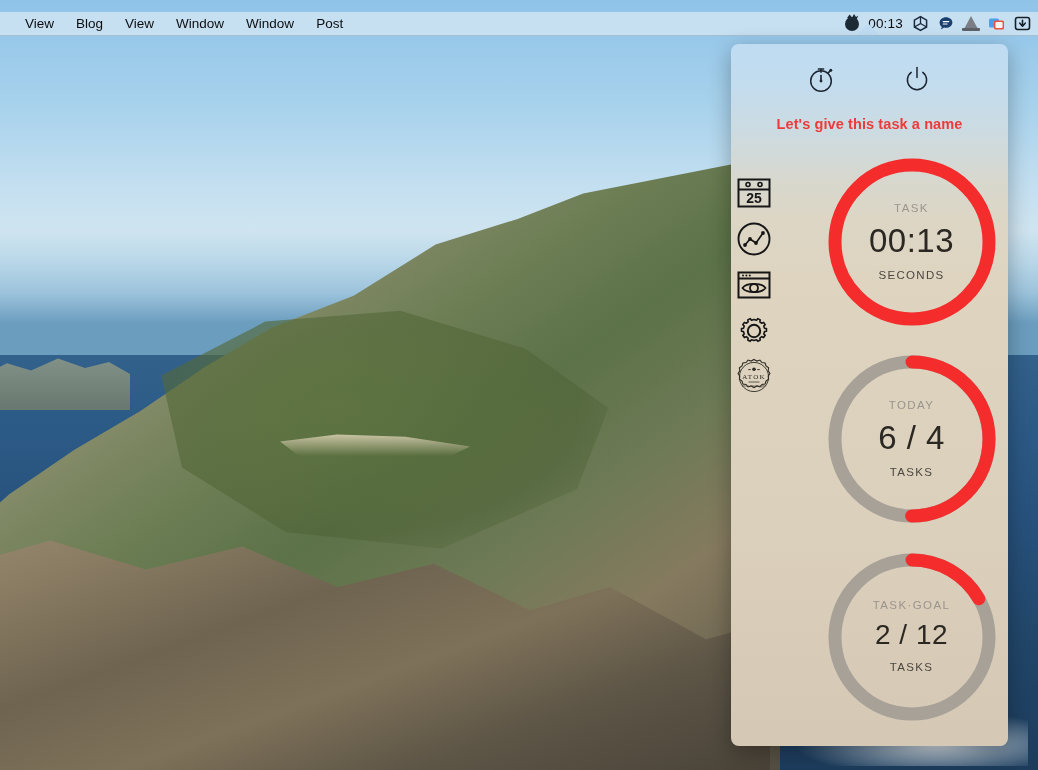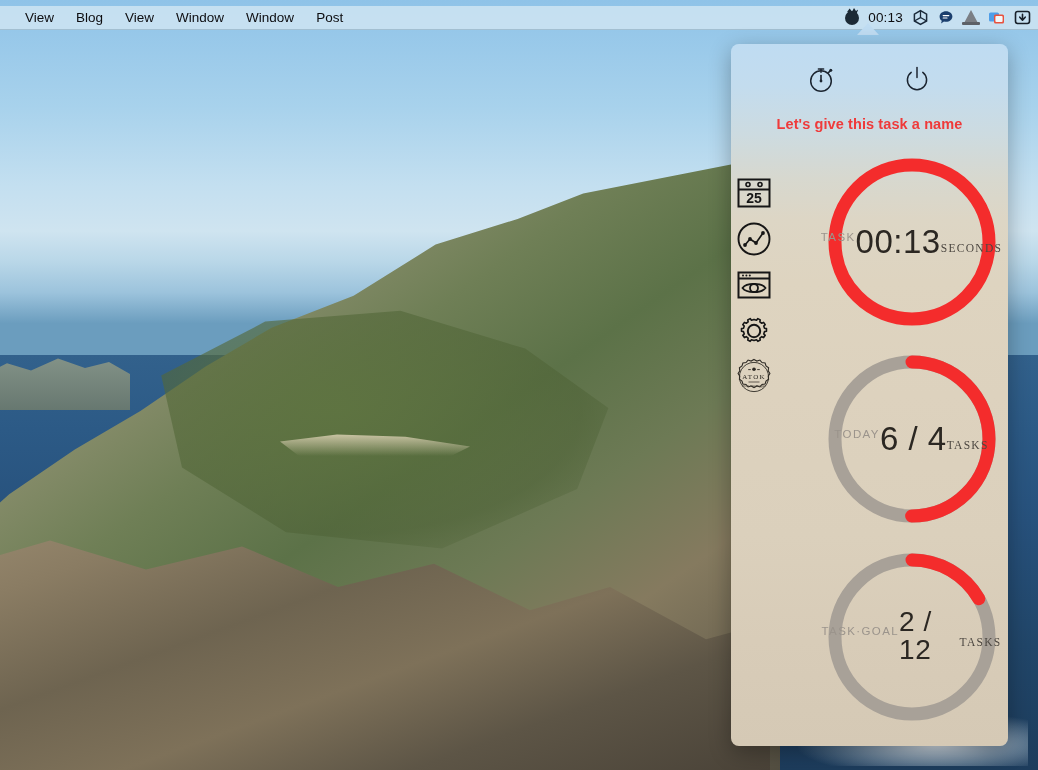--- a/index.html
+++ b/index.html
@@ -90,21 +90,21 @@
   #foam2 {
     position: absolute;
     right: 90px; bottom: 30px;
     width: 120px; height: 26px;
     background: radial-gradient(ellipse at 50% 50%, rgba(246,250,252,.8) 0%, rgba(246,250,252,0) 70%);
   }
 
   
   #menubar {
     position: absolute;
-    top: 6px; left: 0; right: 0;
+    top: 12px; left: 0; right: 0;
     height: 24px;
     background: rgba(202,226,241,0.92);
     display: flex;
     align-items: center;
     font-size: 13px;
     color: #0d0d10;
     z-index: 40;
     border-bottom: 1px solid rgba(120,150,170,.45);
   }
   #menubar .menu-left { display: flex; align-items: center; padding-left: 14px; gap: 0; }
@@ -239,20 +239,21 @@
     align-items: center;
     gap: 18px;
     padding-top: 6px;
   }
   .ring-wrap { position: relative; width: 180px; height: 180px; }
   .ring-wrap svg { position: absolute; inset: 0; }
   .ring-labels {
     position: absolute;
     inset: 0;
     display: flex;
+    flex-direction: column;
     align-items: center;
     justify-content: center;
   }
   .ring-top {
     font-size: 11.5px;
     letter-spacing: 1.4px;
     color: #9b948c;
     margin-bottom: 10px;
   }
   .ring-main {
@@ -260,21 +261,20 @@
     font-weight: 300;
     color: #2b2722;
     letter-spacing: .5px;
     line-height: 1;
   }
   .ring-bot {
     font-size: 11.5px;
     letter-spacing: 1.3px;
     color: #4c4741;
     margin-top: 12px;
-    font-family: Liberation Serif, serif;
   }
   .ring-wrap.compact .ring-main { font-size: 28px; }
 </style>
 </head>
 <body>
 
 <div id="screen">
 
   <div id="wallpaper">
     <div id="sea"></div>

